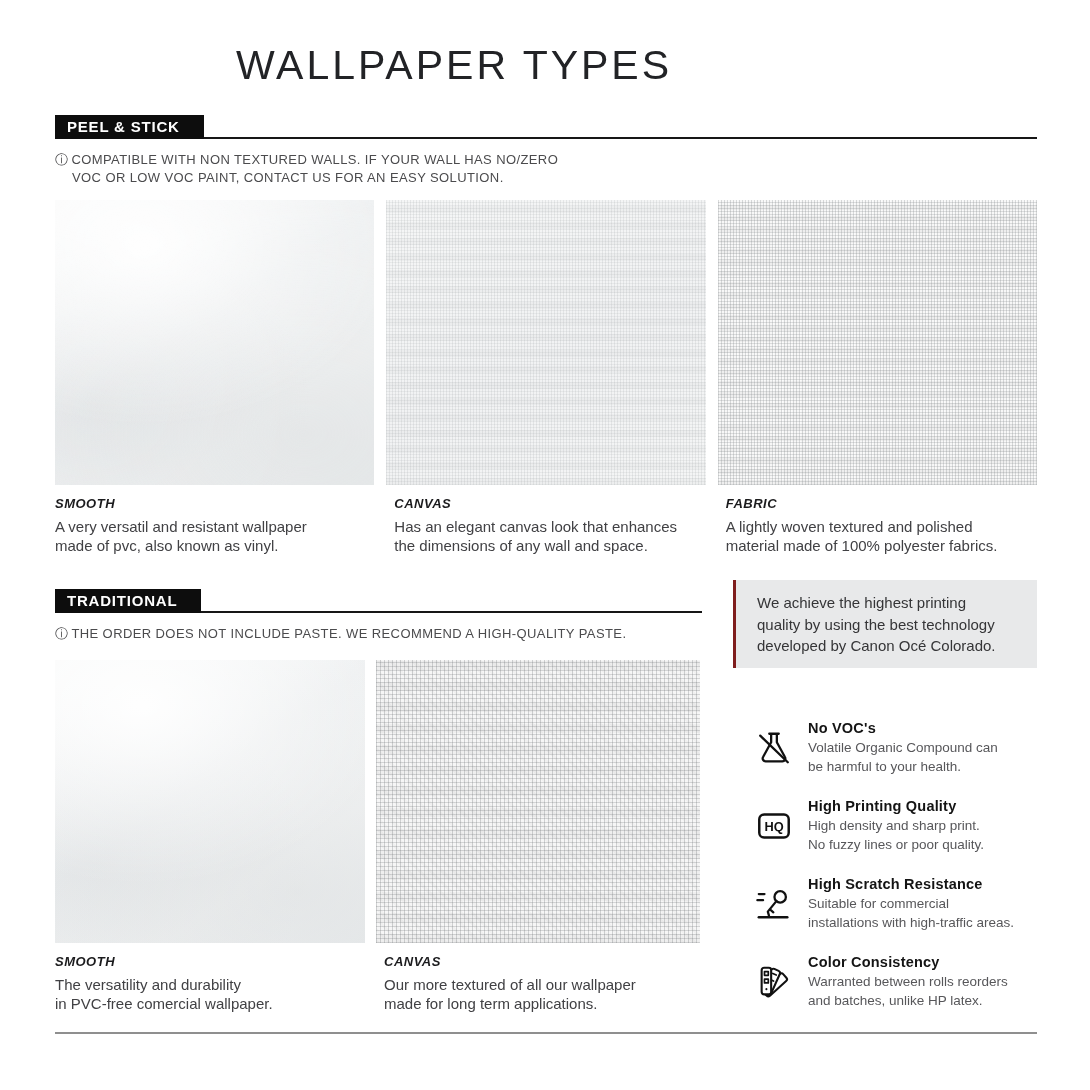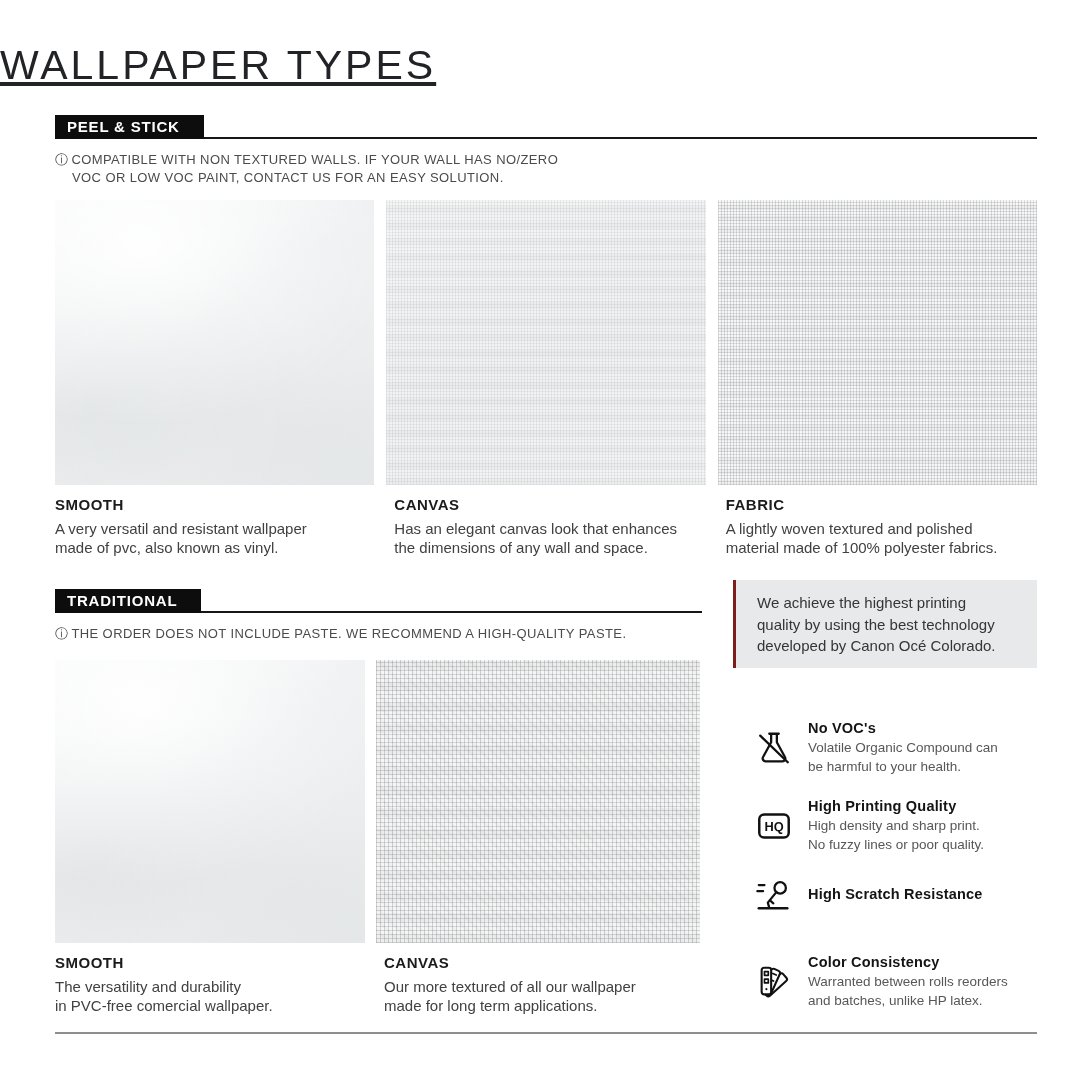--- a/index.html
+++ b/index.html
@@ -1,21 +1,21 @@
 <!DOCTYPE html>
 <html><head>
 <meta charset="utf-8">
 <style>
   * { margin:0; padding:0; box-sizing:border-box; }
   html,body { background:#ffffff; }
   body { font-family:"Liberation Sans", sans-serif; }
   .page { position:relative; width:1090px; height:1090px; background:#fff; overflow:hidden; }
 
-  .title { position:absolute; top:42px; left:0; width:908px; 
-           font-size:41px; font-weight:400; letter-spacing:3px; color:#222326;text-decoration:underline; }
+  .title { position:absolute; top:42px; left:0; width:908px; text-align:center;
+           font-size:41px; font-weight:400; letter-spacing:3px; color:#222326; }
 
   .sec-line { position:absolute; border-top:2px solid #161616; }
   .sec-line.peel { left:55px; top:137px; width:982px; }
   .sec-line.trad { left:55px; top:611px; width:647px; }
 
   .badge { position:absolute; background:#0d0d0d; color:#ffffff; font-size:15px; font-weight:700;
            letter-spacing:0.8px; padding:3px 24px 4px 12px; height:24px; line-height:17px; }
   .badge.peel { left:55px; top:115px; }
   .badge.trad { left:55px; top:589px; }
 
@@ -62,21 +62,21 @@
       repeating-linear-gradient(45deg, rgba(0,0,0,0.025) 0 3px, rgba(0,0,0,0) 3px 8px),
       repeating-linear-gradient(0deg, rgba(0,0,0,0.03) 0 9px, rgba(0,0,0,0) 9px 21px),
       #f6f6f6;
   }
 
   .labels-row1 { position:absolute; left:55px; top:496px; width:982px;
                  display:grid; grid-template-columns:repeat(3,1fr); gap:12px; }
   .labels-row2 { position:absolute; left:55px; top:954px; width:645px;
                  display:grid; grid-template-columns:310px 324px; gap:11px; }
   .sw-label.indented { padding-left:8px; }
-  .sw-name { font-size:15px; font-weight:700; letter-spacing:0.5px; color:#1b1b1d; margin-bottom:6px; }
+  .sw-name { font-size:13px; font-weight:700; letter-spacing:0.5px; color:#1b1b1d; margin-bottom:6px;font-style:italic; }
   .sw-desc { font-size:15px; color:#414144; line-height:19px; }
 
   .quote { position:absolute; left:733px; top:580px; width:304px; height:88px;
            background:#e8e9ea; border-left:3px solid #7f1d1d; padding:12px 0 0 21px;
            font-size:15px; line-height:21.5px; color:#353537; }
 
   .feature { position:absolute; left:755px; width:292px; display:flex; gap:15px; align-items:center; }
   .f1 { top:720px; } .f2 { top:798px; } .f3 { top:876px; } .f4 { top:954px; }
   .f-icon { width:38px; height:38px; flex:none; }
   .f-title { font-size:14.5px; font-weight:700; color:#141414; letter-spacing:0.2px; margin-bottom:3px; }
@@ -194,20 +194,24 @@
 
   <div class="feature f3">
     <svg class="f-icon icon" viewBox="0 0 40 40">
       <circle cx="26.5" cy="12.5" r="6"></circle>
       <path d="M22.5 17 L13.5 28 l1.2 4.2 M15.5 25.5 l3.8 3.2"></path>
       <path d="M4 9.5 h6 M2.5 16 h6"></path>
       <path d="M4 34 h30" stroke-width="2.6"></path>
     </svg>
     <div>
       <div class="f-title">High Scratch Resistance</div>
+      <div class="f-desc">
+        <div>Suitable for commercial</div>
+        <div>installations with high-traffic areas.</div>
+      </div>
     </div>
   </div>
 
   <div class="feature f4">
     <svg class="f-icon icon" viewBox="0 0 40 40">
       <g transform="rotate(48 12 31)">
           <rect x="7" y="5" width="10" height="28" rx="2.5" fill="#fff" stroke-width="2.2"></rect>
         </g>
       <g transform="rotate(24 12 31)">
           <rect x="7" y="5" width="10" height="28" rx="2.5" fill="#fff" stroke-width="2.2"></rect>

